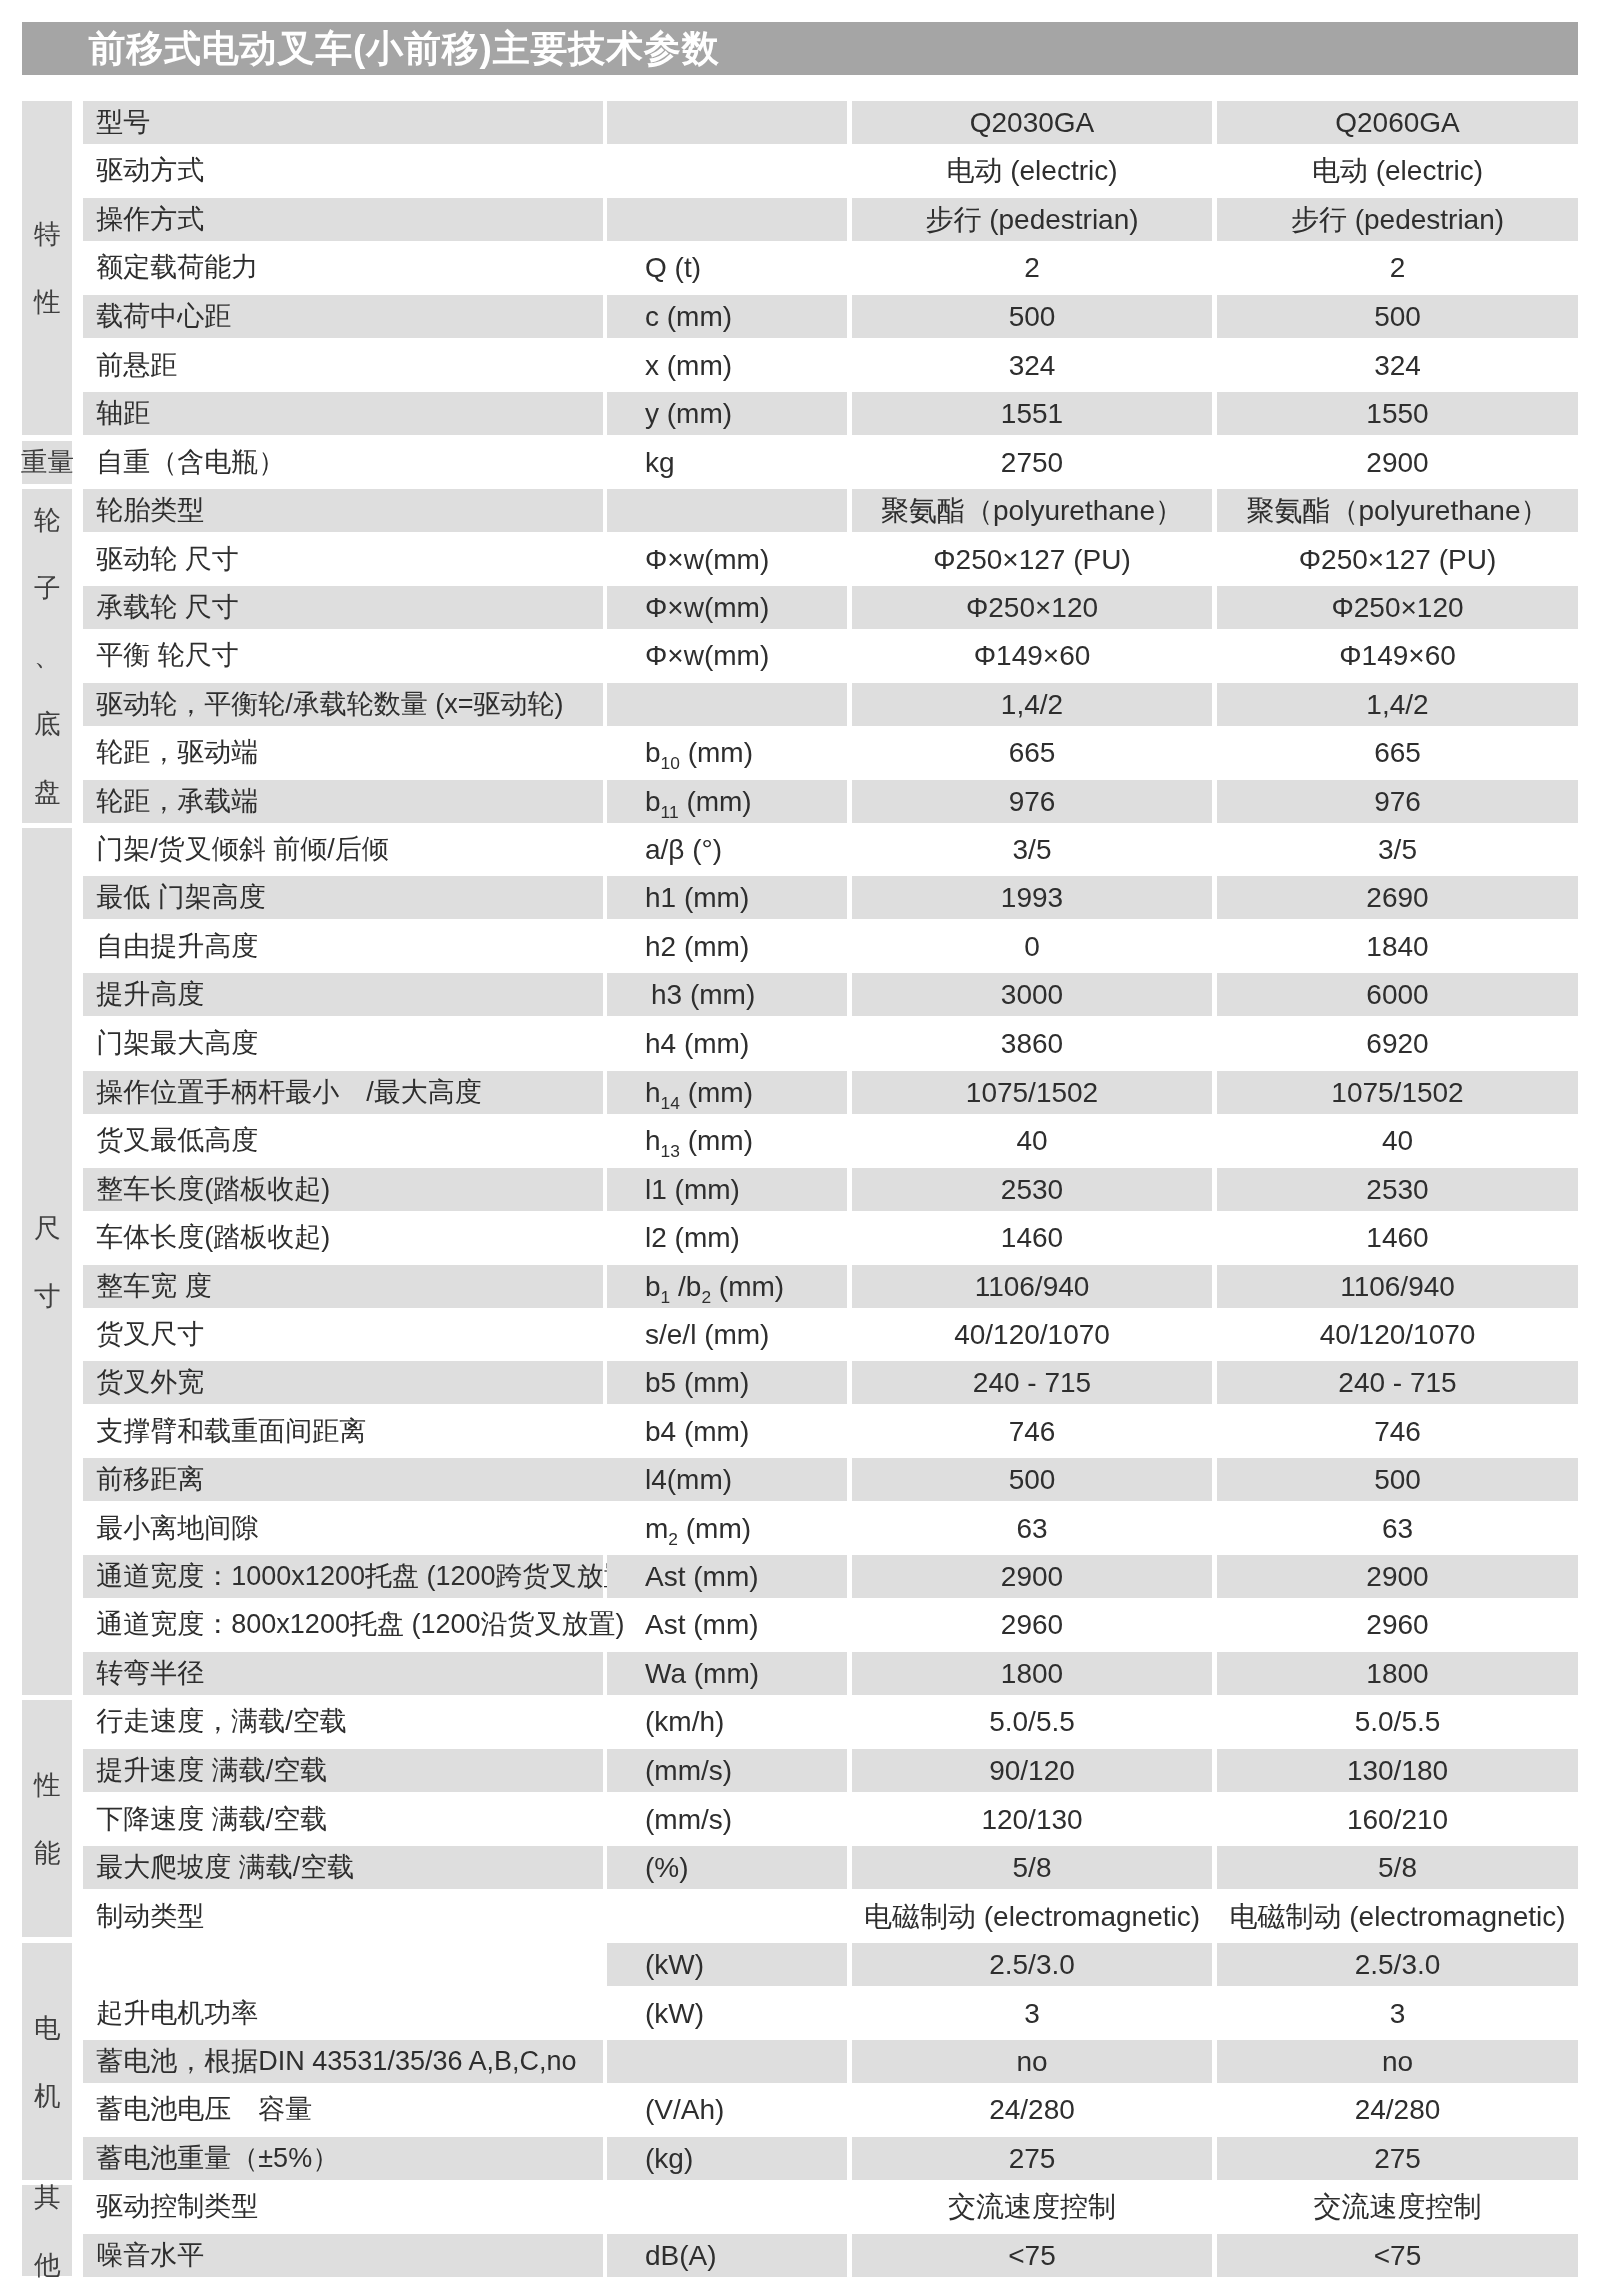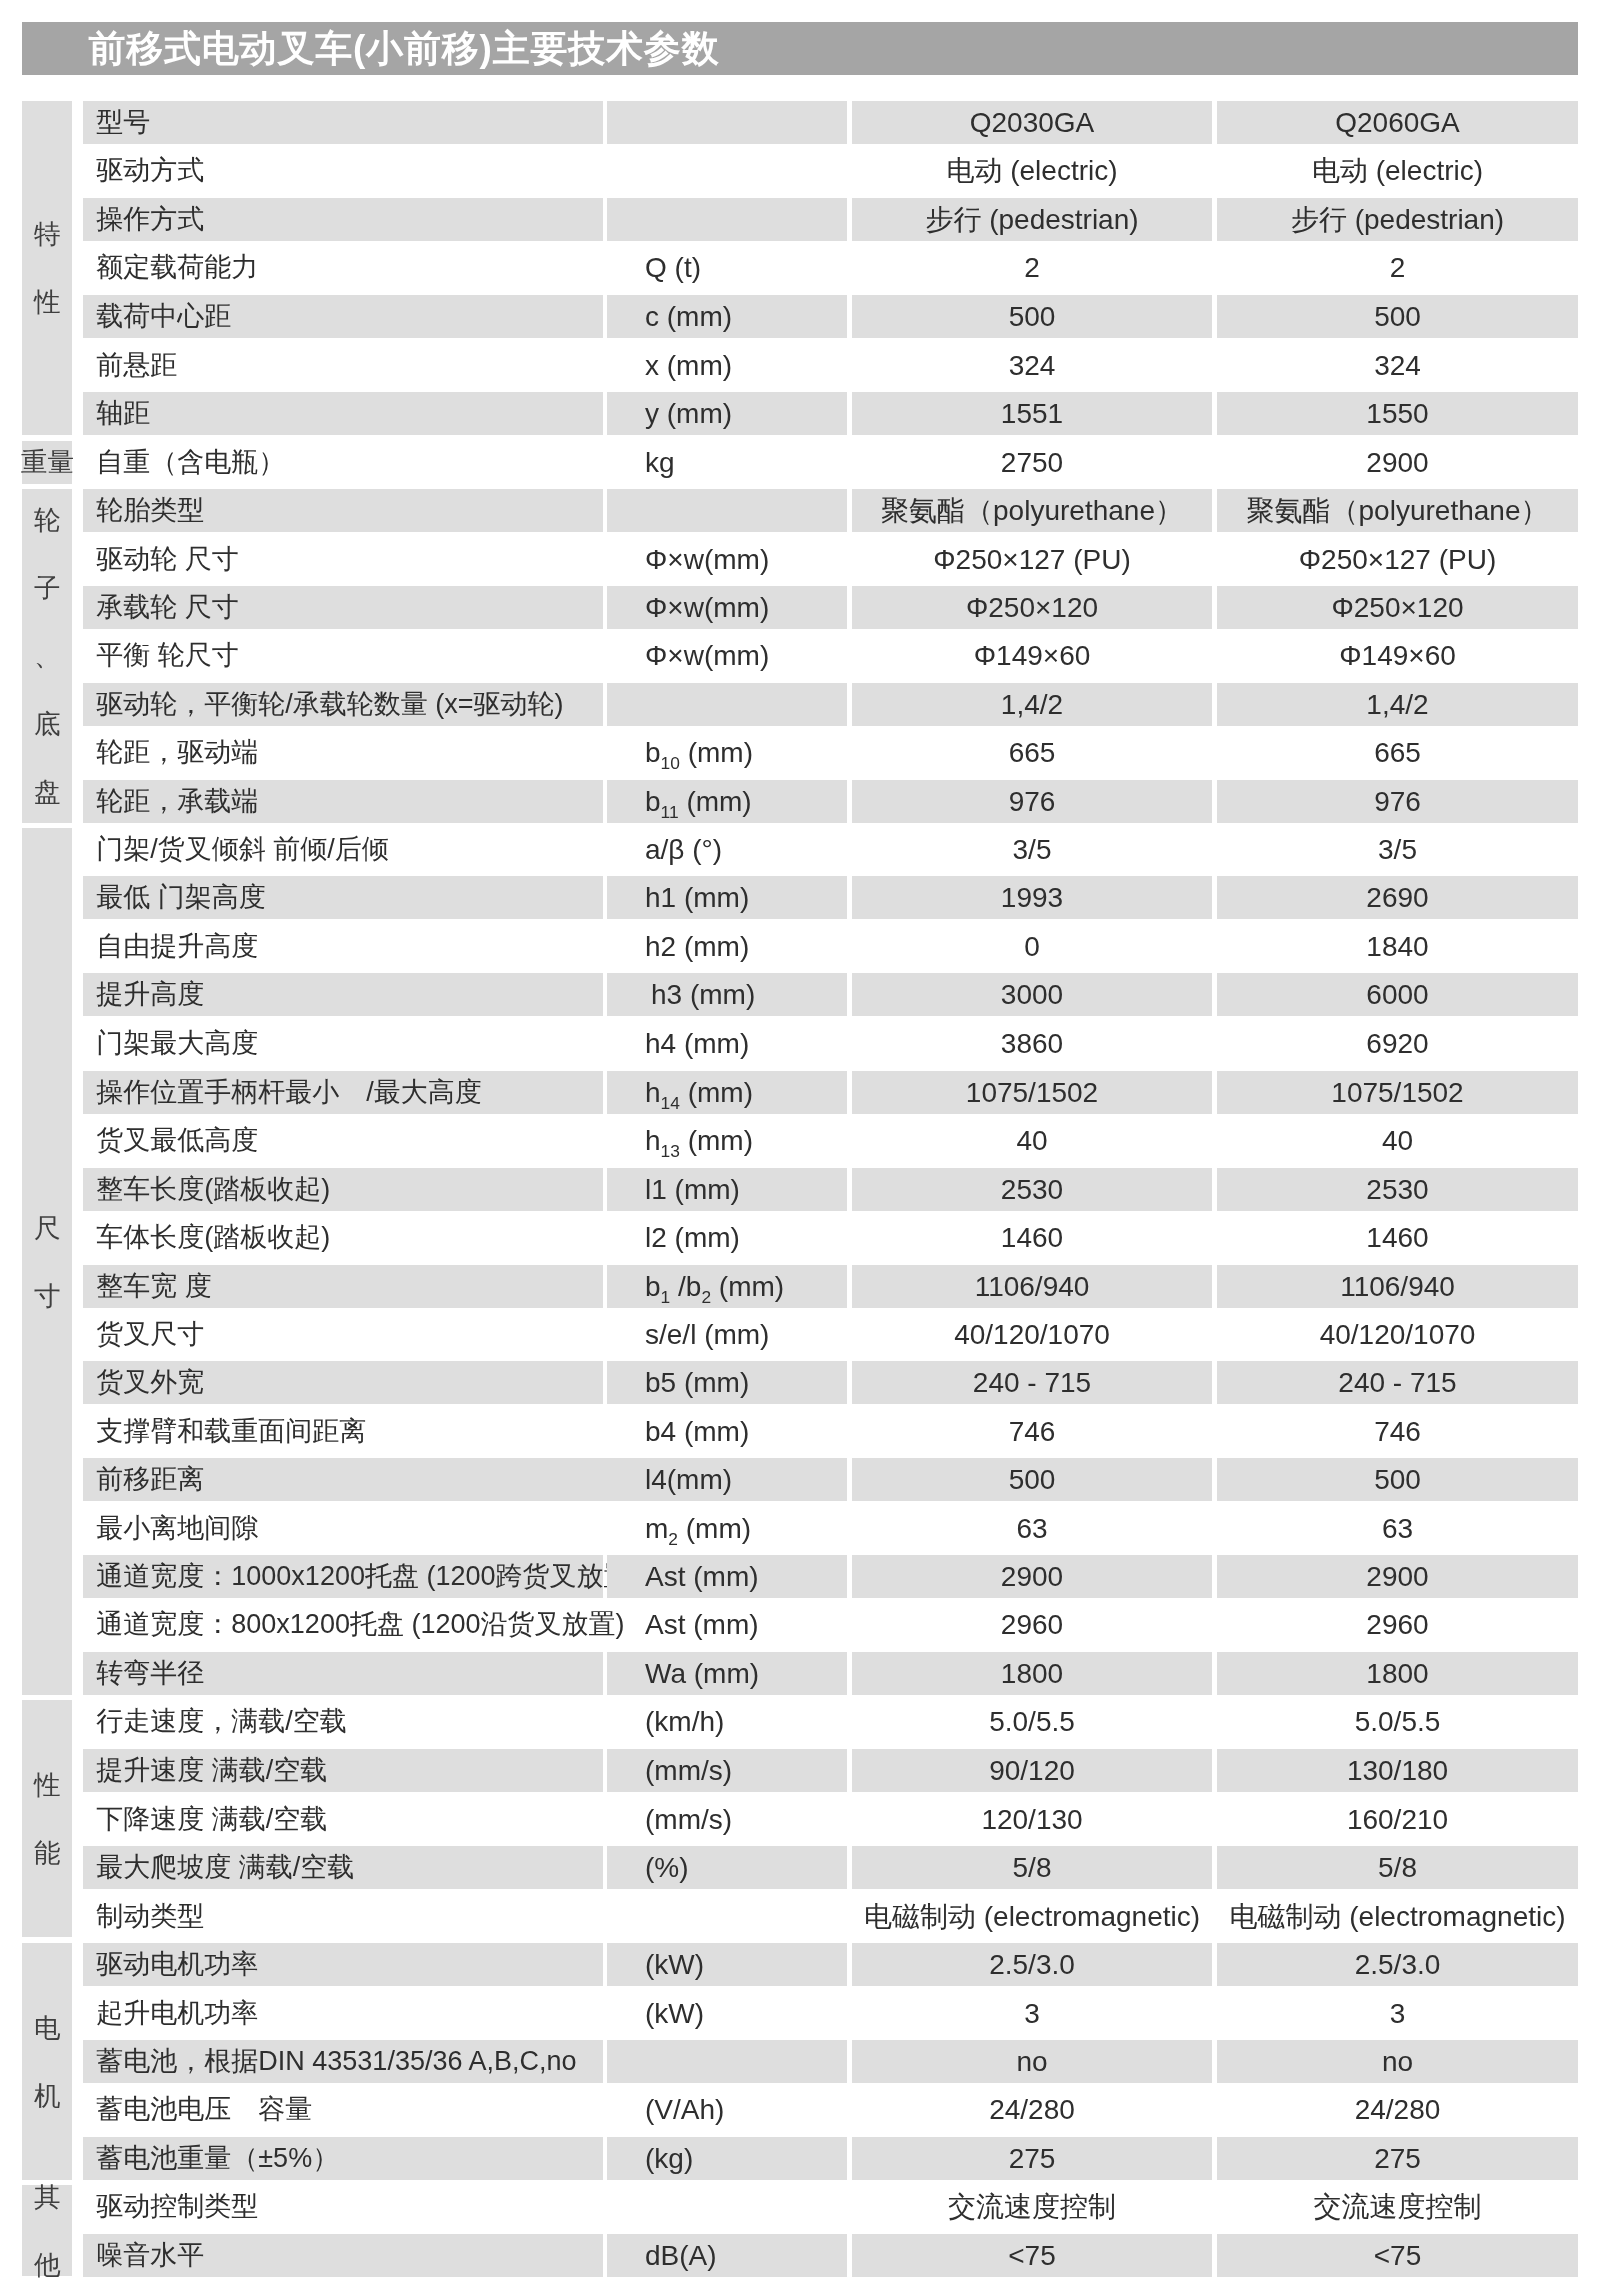--- a/index.html
+++ b/index.html
@@ -273,21 +273,20 @@
         <div class="cell val" style="left: 852px; width: 360px;">5/8</div>
         <div class="cell val" style="left: 1217px; width: 361px;">5/8</div>
       </div>
       <div class="row" style="top: 1895px; height: 43px;">
         <div class="cell param" style="left: 83px; width: 520px;">制动类型</div>
         <div class="cell unit" style="left: 607px; width: 240px;"></div>
         <div class="cell val" style="left: 852px; width: 360px;">电磁制动 (electromagnetic)</div>
         <div class="cell val" style="left: 1217px; width: 361px;">电磁制动 (electromagnetic)</div>
       </div>
       <div class="row stripe" style="top: 1943px; height: 43px;">
-        <div class="cell param" style="left: 83px; width: 520px;">驱动电机功率</div>
         <div class="cell unit" style="left: 607px; width: 240px;">(kW)</div>
         <div class="cell val" style="left: 852px; width: 360px;">2.5/3.0</div>
         <div class="cell val" style="left: 1217px; width: 361px;">2.5/3.0</div>
       </div>
       <div class="row" style="top: 1992px; height: 43px;">
         <div class="cell param" style="left: 83px; width: 520px;">起升电机功率</div>
         <div class="cell unit" style="left: 607px; width: 240px;">(kW)</div>
         <div class="cell val" style="left: 852px; width: 360px;">3</div>
         <div class="cell val" style="left: 1217px; width: 361px;">3</div>
       </div>

